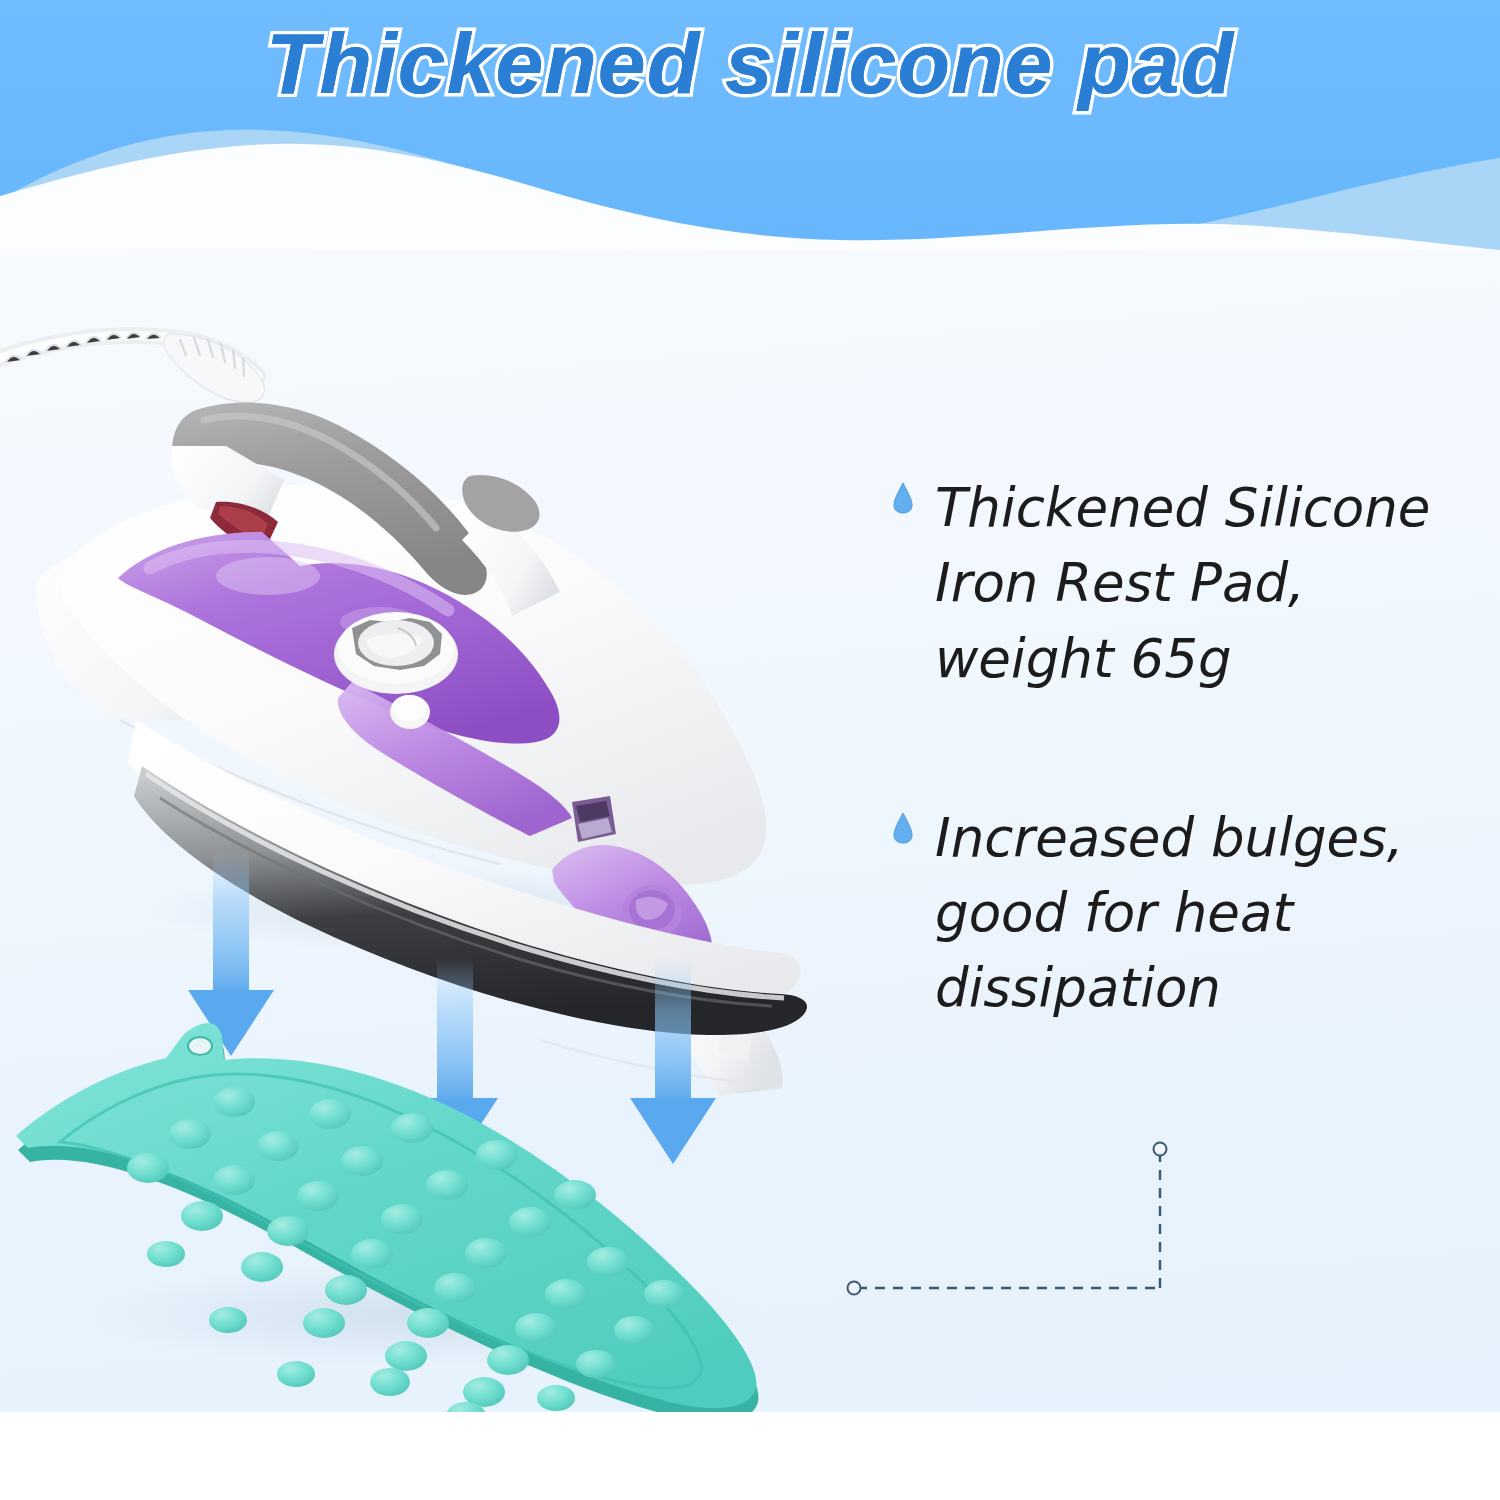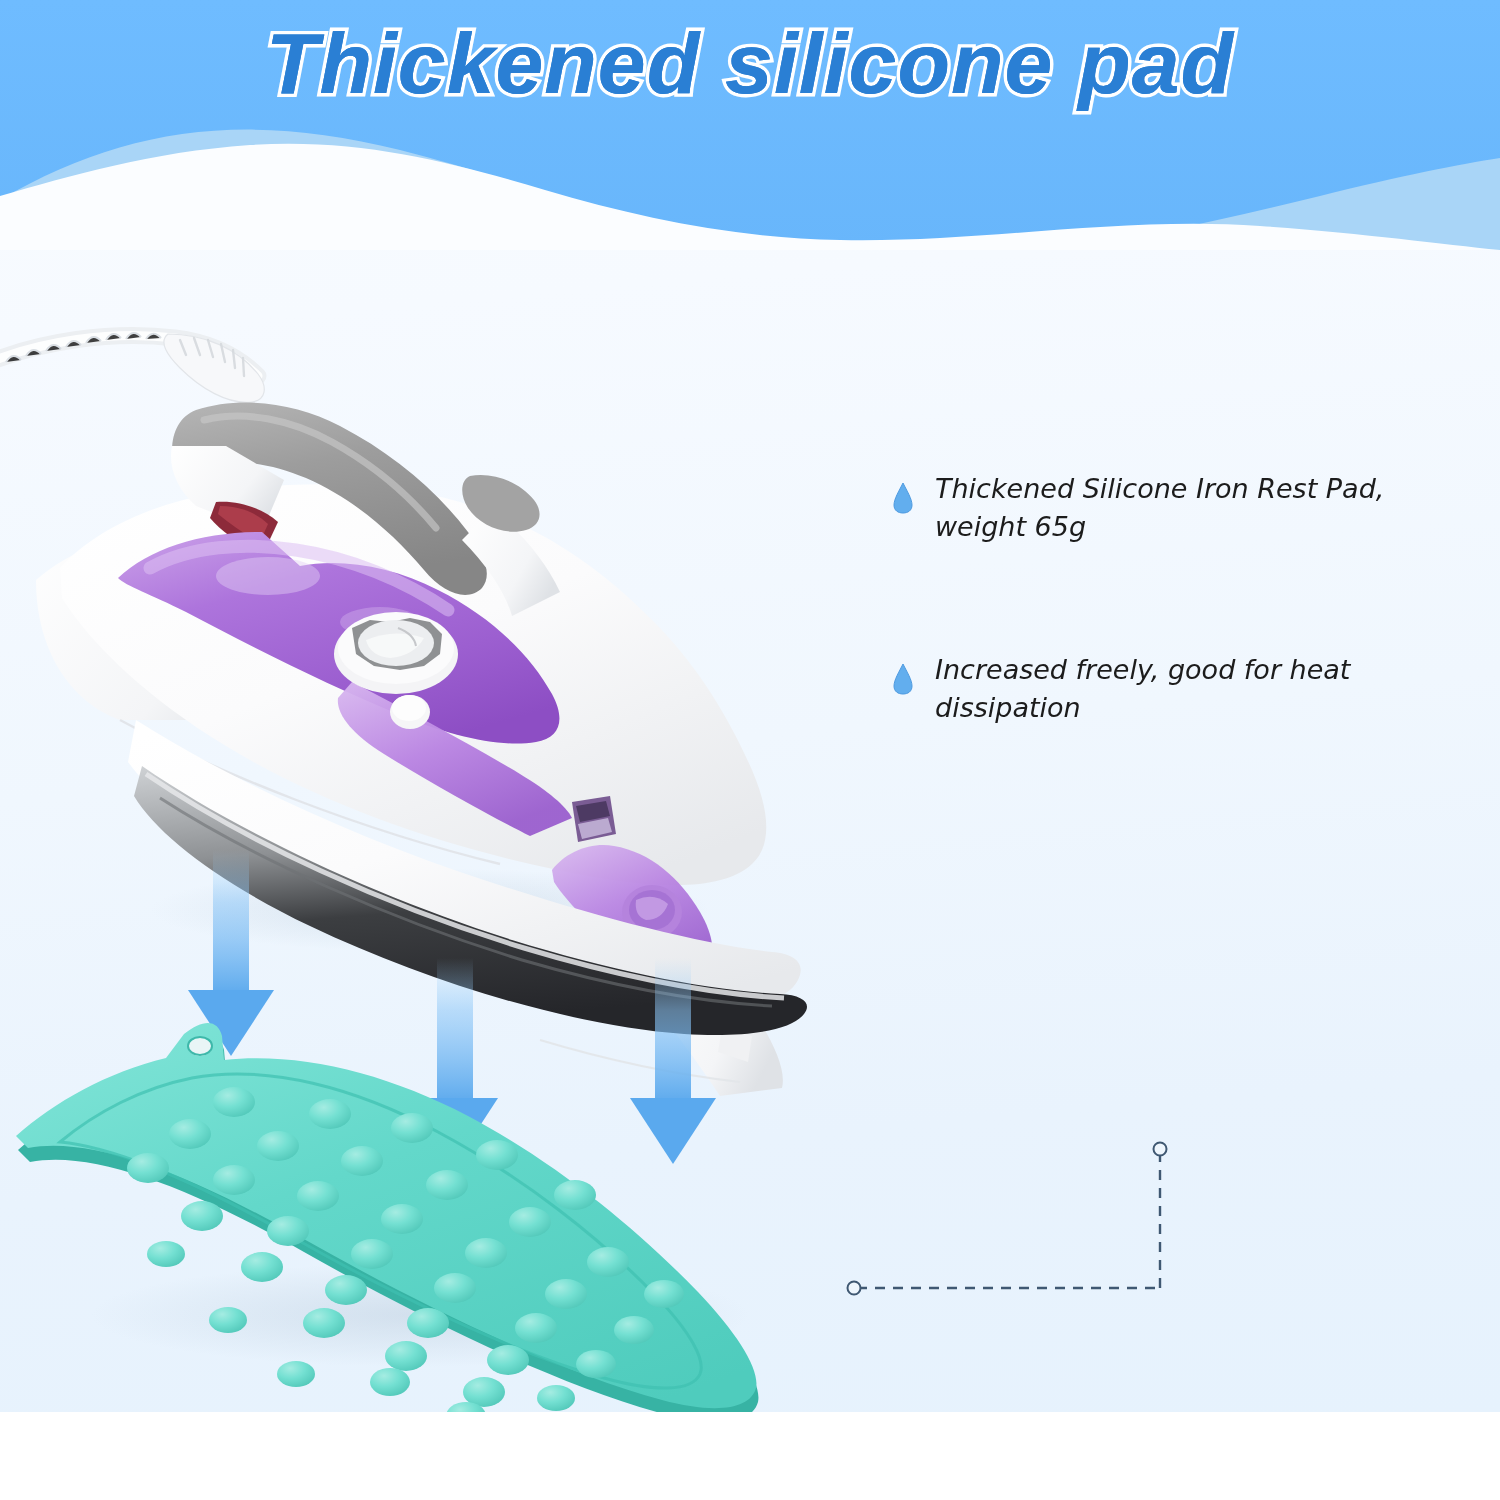--- a/index.html
+++ b/index.html
@@ -63,21 +63,21 @@
   }
   .feature-bullet{
     flex:0 0 auto;
     width:20px;height:32px;
     margin-top:12px;margin-right:22px;
   }
   .feature-bullet svg{display:block;}
   .feature-text{
     font-family:"DejaVu Sans","Liberation Sans",sans-serif;
     font-style:italic;
-    font-size:27px;
+    font-size:53px;
     line-height:1.42;
     color:#1c1c1c;
     max-width:540px;
   }
 
   
   #measure-guides{position:absolute;left:835px;top:1130px;width:360px;height:180px;}
   #measure-guides svg{display:block;}
 </style>
 </head>
@@ -426,21 +426,21 @@
       </span>
       <span class="feature-text">Thickened Silicone Iron Rest Pad, weight 65g</span>
     </div>
 
     <div class="feature-item">
       <span class="feature-bullet">
         <svg width="20" height="32" viewBox="0 0 20 32" xmlns="http://www.w3.org/2000/svg">
           <path d="M10,1 C14,9 19,17 19,23 C19,28.5 15,31 10,31 C5,31 1,28.5 1,23 C1,17 6,9 10,1 Z" fill="#62aeee" stroke="#4e9ae0" stroke-width="1"></path>
         </svg>
       </span>
-      <span class="feature-text">Increased freely, good for heat dissipation</span>
+      <span class="feature-text">Increased bulges, good for heat dissipation</span>
     </div>
 
 
   </div>
 
   <div id="measure-guides">
     <svg width="360" height="180" viewBox="0 0 360 180" xmlns="http://www.w3.org/2000/svg">
 
       <line x1="325" y1="22" x2="325" y2="158" stroke="#3f5872" stroke-width="2.4" stroke-dasharray="10 8"></line>
 

